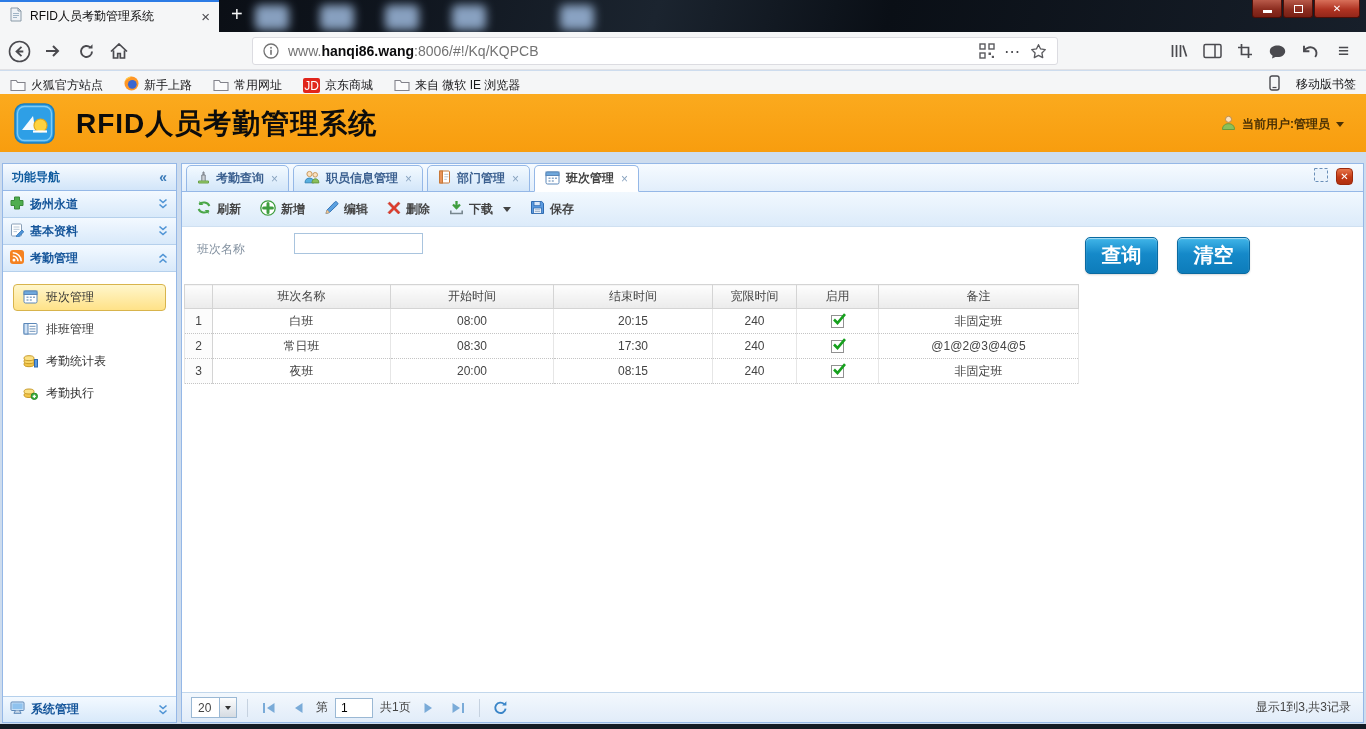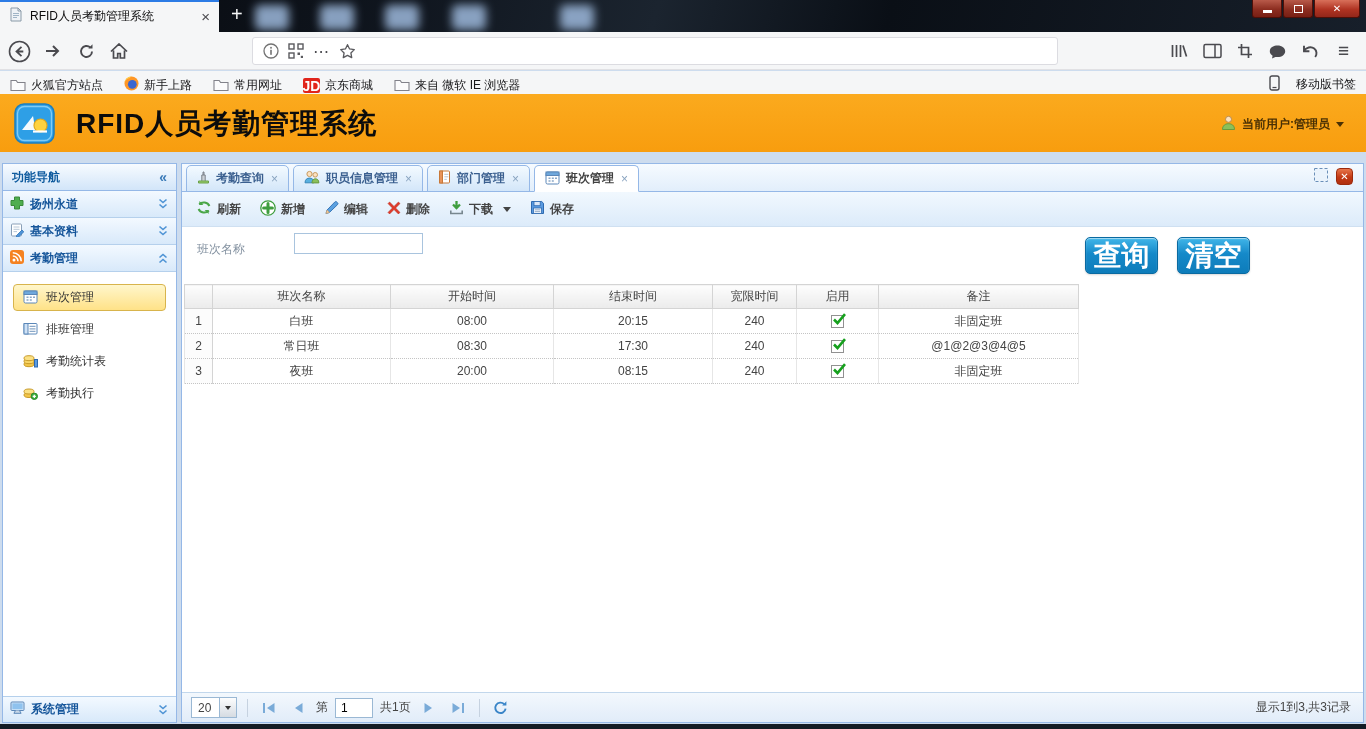--- a/index.html
+++ b/index.html
@@ -32,22 +32,22 @@
   .url-text { font-size:14px; color:#737373; flex:1; white-space:nowrap; overflow:hidden; }
   .url-host { color:#0c0c0d; font-weight:700; }
   .u-ic { display:flex; align-items:center; }
   .ellipsis { font-size:16px; color:#4a4a4f; letter-spacing:1px; }
   .hamburger { font-size:19px; color:#4a4a4f; }
 
   
   .bookmarks { position:absolute; top:71px; left:0; right:0; height:23px; background:#f5f6f7;
     display:flex; align-items:flex-end; padding:0 10px; gap:21px; color:#18181a; }
   .bm { display:flex; align-items:center; gap:5px; }
-  .jd-badge { width:17px; height:15px; background:#e1251b; border-radius:2px; color:#fff; font-weight:700;
-    font-size:14px; display:flex; align-items:center; justify-content:center; }
+  .jd-badge { width:17px; height:15px; background:#e1251b; border-radius:2px; color:#fff; font-weight:400;
+    font-size:12px; display:flex; align-items:center; justify-content:center; }
   .bm-mobile { margin-left:auto; display:flex; align-items:center; gap:16px; }
 
   
   .app-header { position:absolute; top:94px; left:0; right:0; height:58px; background:linear-gradient(#fbaa1e,#f89d0e); }
   .logo { position:absolute; left:14px; top:9px; }
   .app-title { position:absolute; left:76px; top:11px; font-size:28px; font-weight:800; color:#0c0c0c; letter-spacing:1px; }
   .user-box { position:absolute; right:22px; top:21px; display:flex; align-items:center; gap:6px;
     font-size:12px; font-weight:700; color:#4a3104; }
   .user-caret { width:0; height:0; border-left:4px solid transparent; border-right:4px solid transparent; border-top:5px solid #4a3104; }
 
@@ -83,21 +83,21 @@
   .toolbar { position:absolute; top:28px; left:0; width:100%; height:35px;
     background:linear-gradient(#f1f8fe,#dcebfa); border-bottom:1px solid #cfe0f1;
     display:flex; align-items:center; padding:0 7px; gap:5px; }
   .tbtn { display:flex; align-items:center; gap:5px; padding:4px 7px; color:#444; border-radius:3px;font-weight:bold; }
   .dl-caret { width:0; height:0; border-left:4px solid transparent; border-right:4px solid transparent;
     border-top:5px solid #444; margin-left:5px; }
 
   .search-label { position:absolute; left:15px; top:77px; color:#8391a0; }
   .search-input { position:absolute; left:112px; top:69px; width:129px; height:21px; border:1px solid #a9c4de; padding:0 4px; font-size:12px; }
   .btn-blue { position:absolute; width:73px; height:37px; border-radius:5px; border:1px solid #0a6aa1;
-    background:linear-gradient(#41b6e9,#1589c9 45%,#0d7cba); color:#fff; font-size:28px; font-weight:700;
+    background:linear-gradient(#41b6e9,#1589c9 45%,#0d7cba); color:#fff; font-size:20px; font-weight:700;
     display:flex; align-items:center; justify-content:center; box-shadow:inset 0 1px 1px rgba(255,255,255,.55), 0 1px 2px rgba(0,0,0,.15); }
   .btn-query { left:903px; top:73px; }
   .btn-clear { left:995px; top:73px; }
 
   .grid { position:absolute; left:2px; top:120px; width:894px; border-collapse:collapse; table-layout:fixed; color:#444; }
   .grid th { height:24px; font-weight:400; background:linear-gradient(#fdfdfd,#ebebeb);
     border:1px solid #d4d4d4; padding:0; }
   .grid td { height:25px; text-align:center; border-right:1px solid #e6e6e6; border-bottom:1px dotted #c4c4c4; }
   .grid td.numcol { border-right:1px solid #d4d4d4; border-left:1px solid #e6e6e6; background:#fcfcfc; }
   .cbx { display:inline-block; position:relative; width:13px; height:13px; border:1px solid #919191; background:#fff; vertical-align:middle; }
@@ -176,20 +176,21 @@
         </svg>
     </span>
     <div class="urlbar">
       <span class="u-ic">
         <svg width="16" height="16" viewBox="0 0 16 16">
             <circle cx="8" cy="8" r="7" fill="none" stroke="#737373" stroke-width="1.3"></circle>
             <rect x="7.2" y="6.8" width="1.6" height="5" fill="#737373"></rect>
             <rect x="7.2" y="3.9" width="1.6" height="1.7" fill="#737373"></rect>
           </svg>
       </span>
+      <span class="url-text"><span>www.</span><span class="url-host">hanqi86.wang</span><span>:8006/#!/Kq/KQPCB</span></span>
       <span class="u-ic">
         <svg width="16" height="16">
             <rect x="1" y="1" width="5" height="5" fill="none" stroke="#5a5a5e" stroke-width="1.4"></rect>
             <rect x="10" y="1" width="5" height="5" fill="none" stroke="#5a5a5e" stroke-width="1.4"></rect>
             <rect x="1" y="10" width="5" height="5" fill="none" stroke="#5a5a5e" stroke-width="1.4"></rect>
             <rect x="9.5" y="9.5" width="2.5" height="2.5" fill="#5a5a5e"></rect>
             <rect x="12.8" y="12.8" width="2.2" height="2.2" fill="#5a5a5e"></rect>
           </svg>
       </span>
       <span class="ellipsis">⋯</span>

